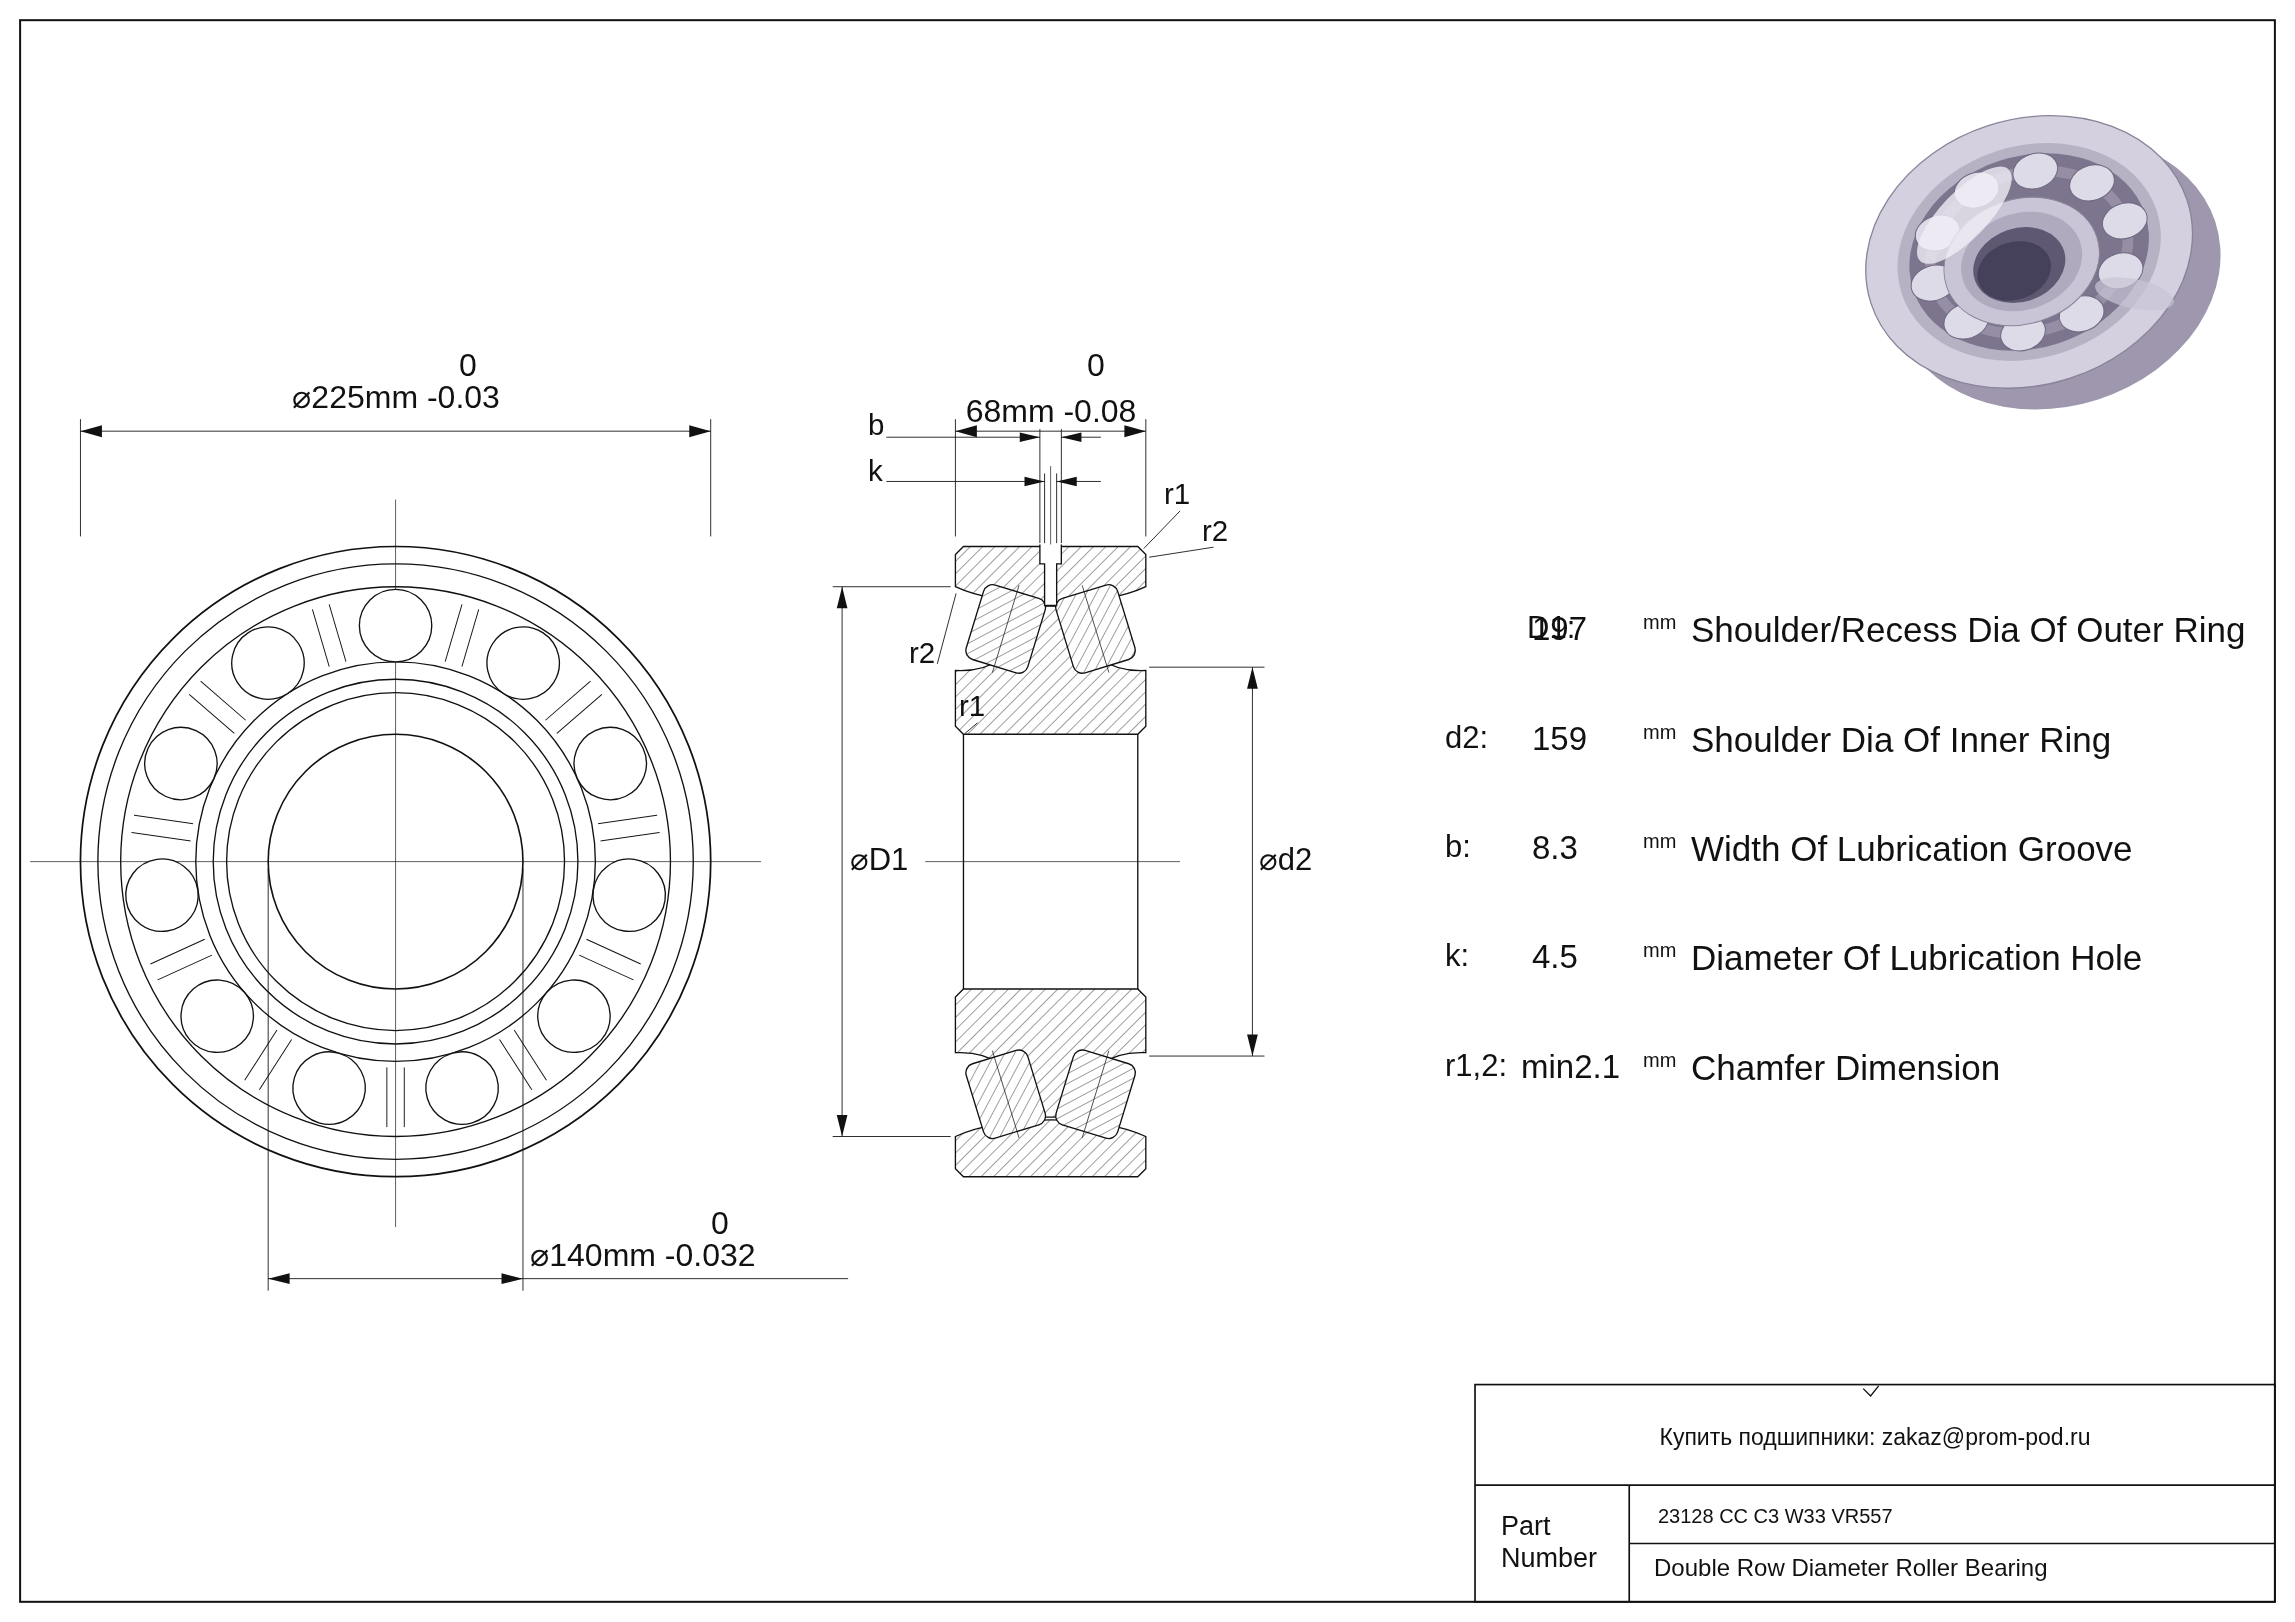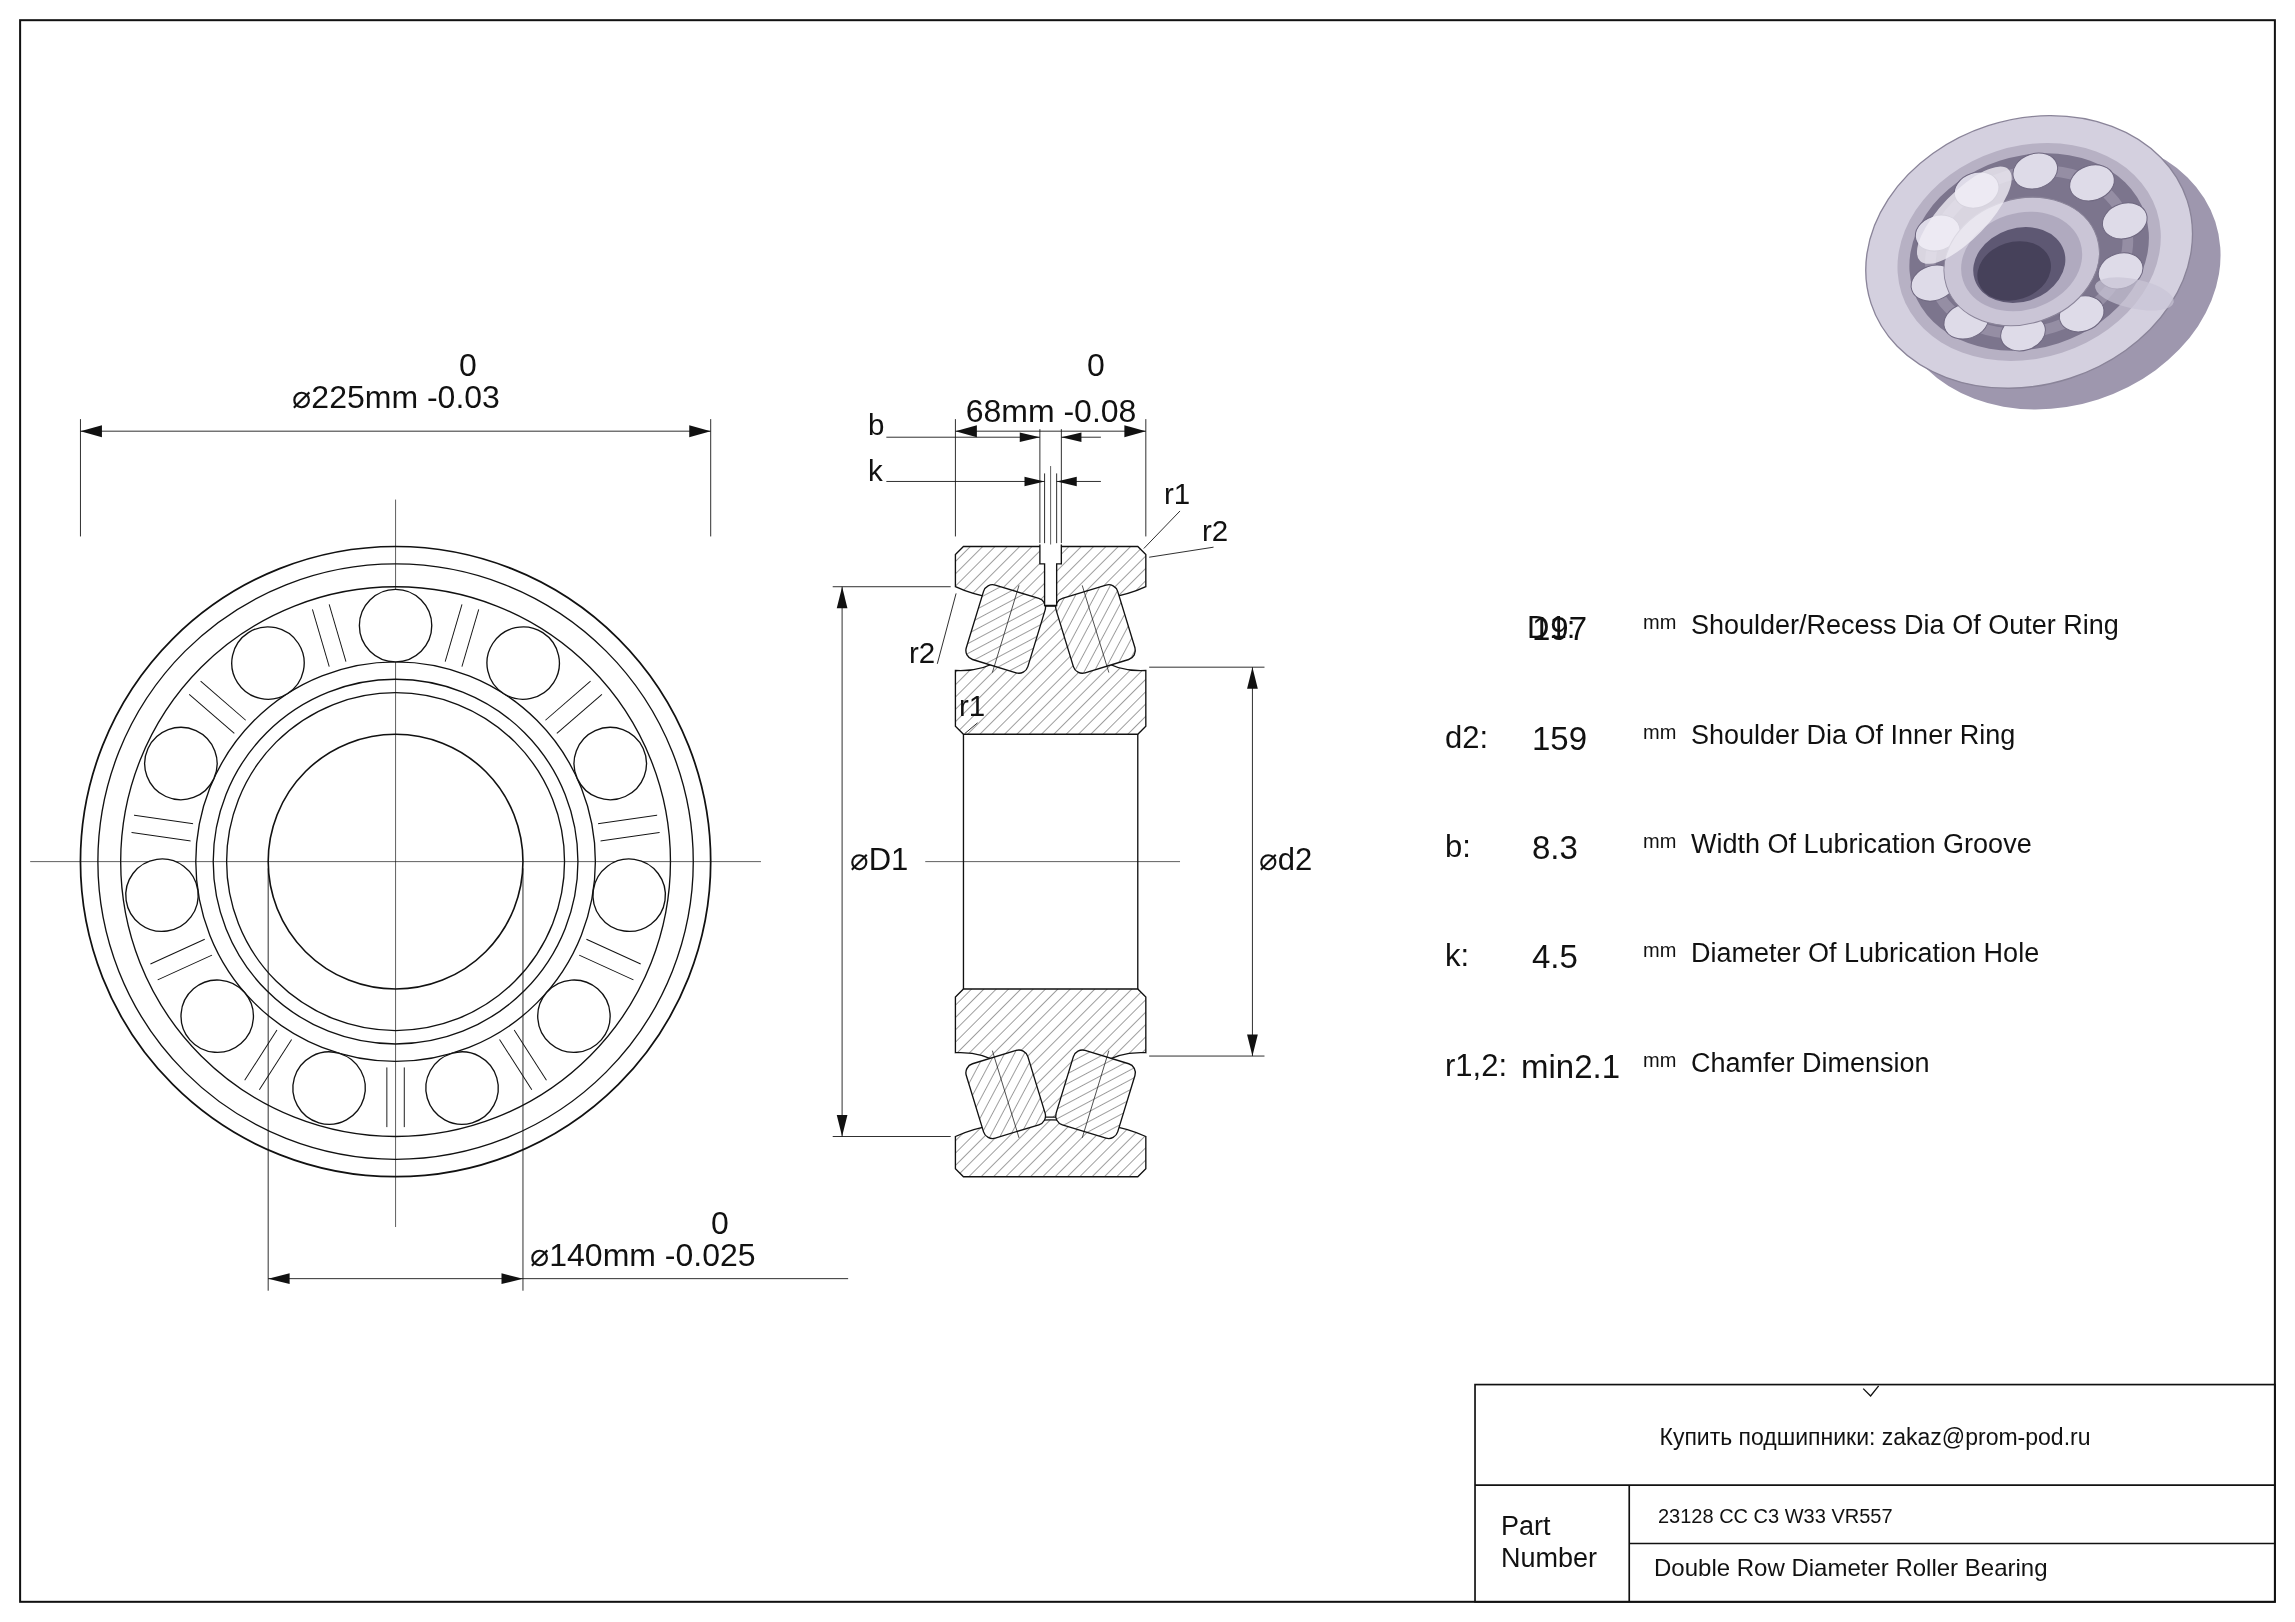--- a/index.html
+++ b/index.html
@@ -9,21 +9,21 @@
   }
   #drawing{position:absolute;left:0;top:0;}
   .txt{position:absolute;white-space:nowrap;color:#111;line-height:1;}
   .ctr{transform:translateX(-50%);}
   .dim{font-size:32px;}
   .lbl{font-size:29.5px;}
   .big{font-size:31px;}
   .spec-name{font-size:31px;}
   .spec-val{font-size:33px;}
   .spec-unit{font-size:20px;}
-  .spec-desc{font-size:27px;}
+  .spec-desc{font-size:35px;}
   .tb-contact{font-size:23px;}
   .tb-partlabel{font-size:27px;line-height:1.2;white-space:normal;width:114px;}
   .tb-partnum{font-size:20px;}
   .tb-desc{font-size:24px;}
 </style>
 </head>
 <body>
 
 <svg id="drawing" width="2295" height="1622" viewBox="0 0 3423 2419" xmlns="http://www.w3.org/2000/svg">
   <defs>
@@ -208,21 +208,21 @@
     <line x1="2200" y1="2215" x2="3393" y2="2215"></line>
     <line x1="2430" y1="2215" x2="2430" y2="2389"></line>
     <line x1="2430" y1="2302" x2="3393" y2="2302"></line>
     <polyline points="2779,2071 2790,2082 2802,2067" stroke-width="2"></polyline>
   </g>
 </svg>
 
 <div class="txt dim ctr" style="left:468px;top:349px;">0</div>
 <div class="txt dim ctr" style="left:396px;top:381px;">⌀225mm -0.03</div>
 <div class="txt dim ctr" style="left:720px;top:1207px;">0</div>
-<div class="txt dim" style="left:530px;top:1239px;">⌀140mm -0.025</div>
+<div class="txt dim" style="left:530px;top:1239px;">⌀140mm -0.032</div>
 
 <div class="txt dim ctr" style="left:1096px;top:349px;">0</div>
 <div class="txt dim ctr" style="left:1051px;top:381px;margin-top:14px;">68mm -0.08</div>
 <div class="txt lbl" style="left:868px;top:410px;">b</div>
 <div class="txt lbl" style="left:868px;top:456px;">k</div>
 <div class="txt lbl" style="left:1164px;top:479px;">r1</div>
 <div class="txt lbl" style="left:1202px;top:516px;">r2</div>
 <div class="txt lbl" style="left:909px;top:638px;">r2</div>
 <div class="txt lbl" style="left:959px;top:691px;">r1</div>
 <div class="txt big" style="left:850px;top:844px;">⌀D1</div>

